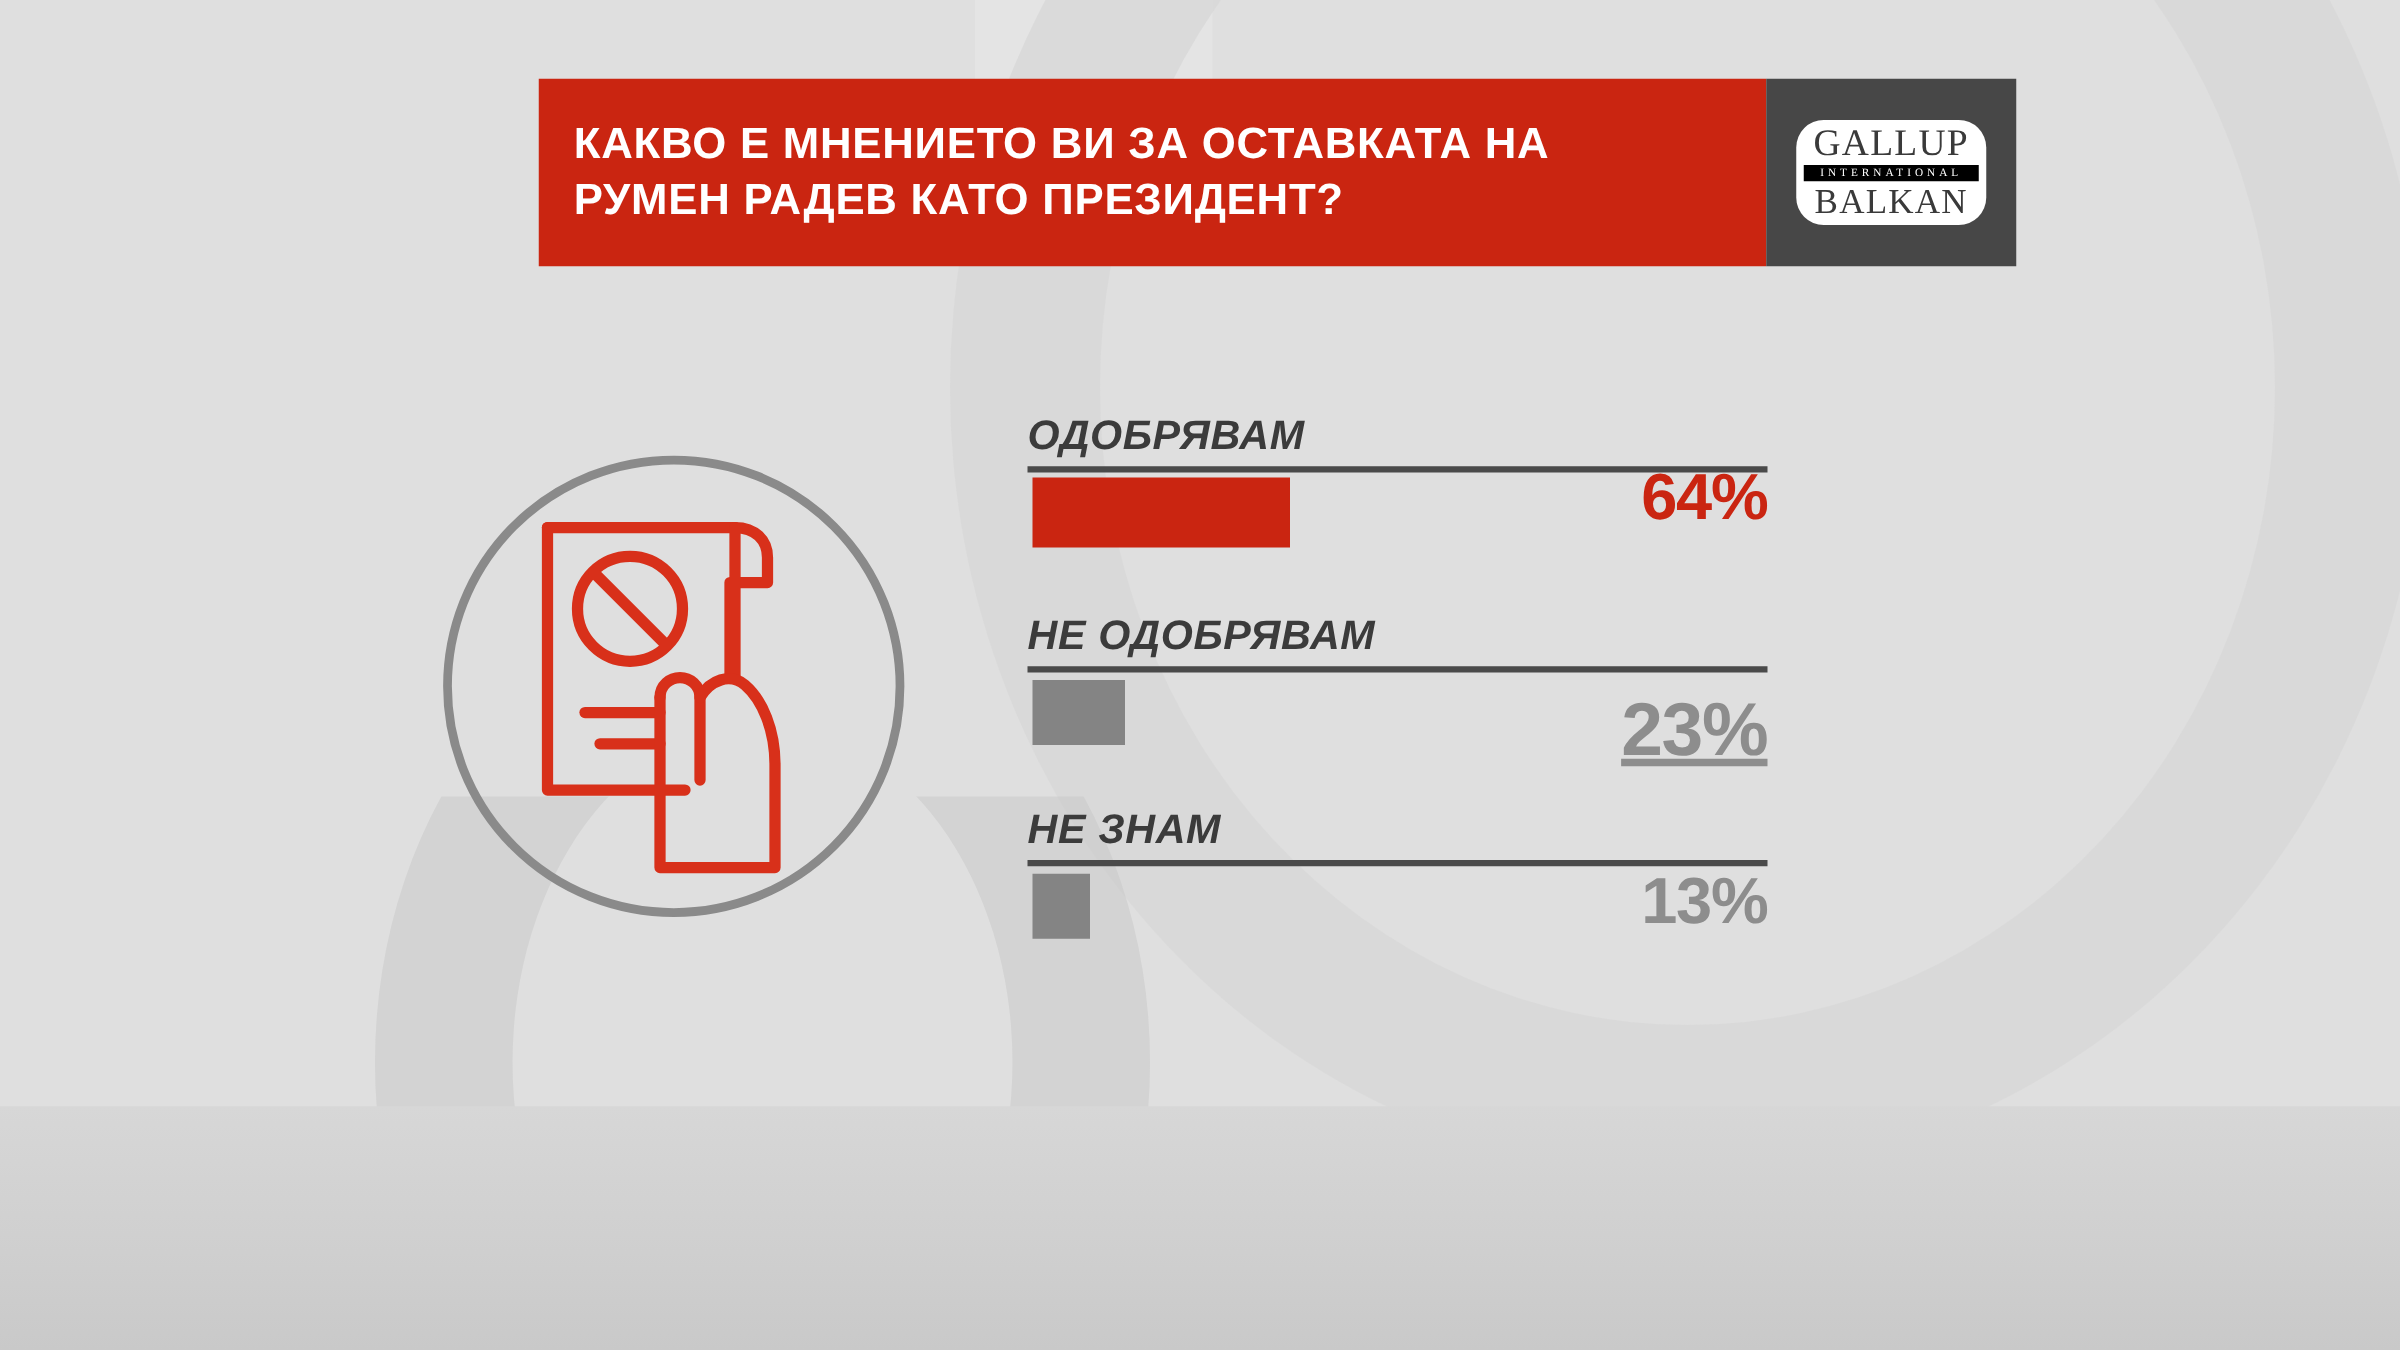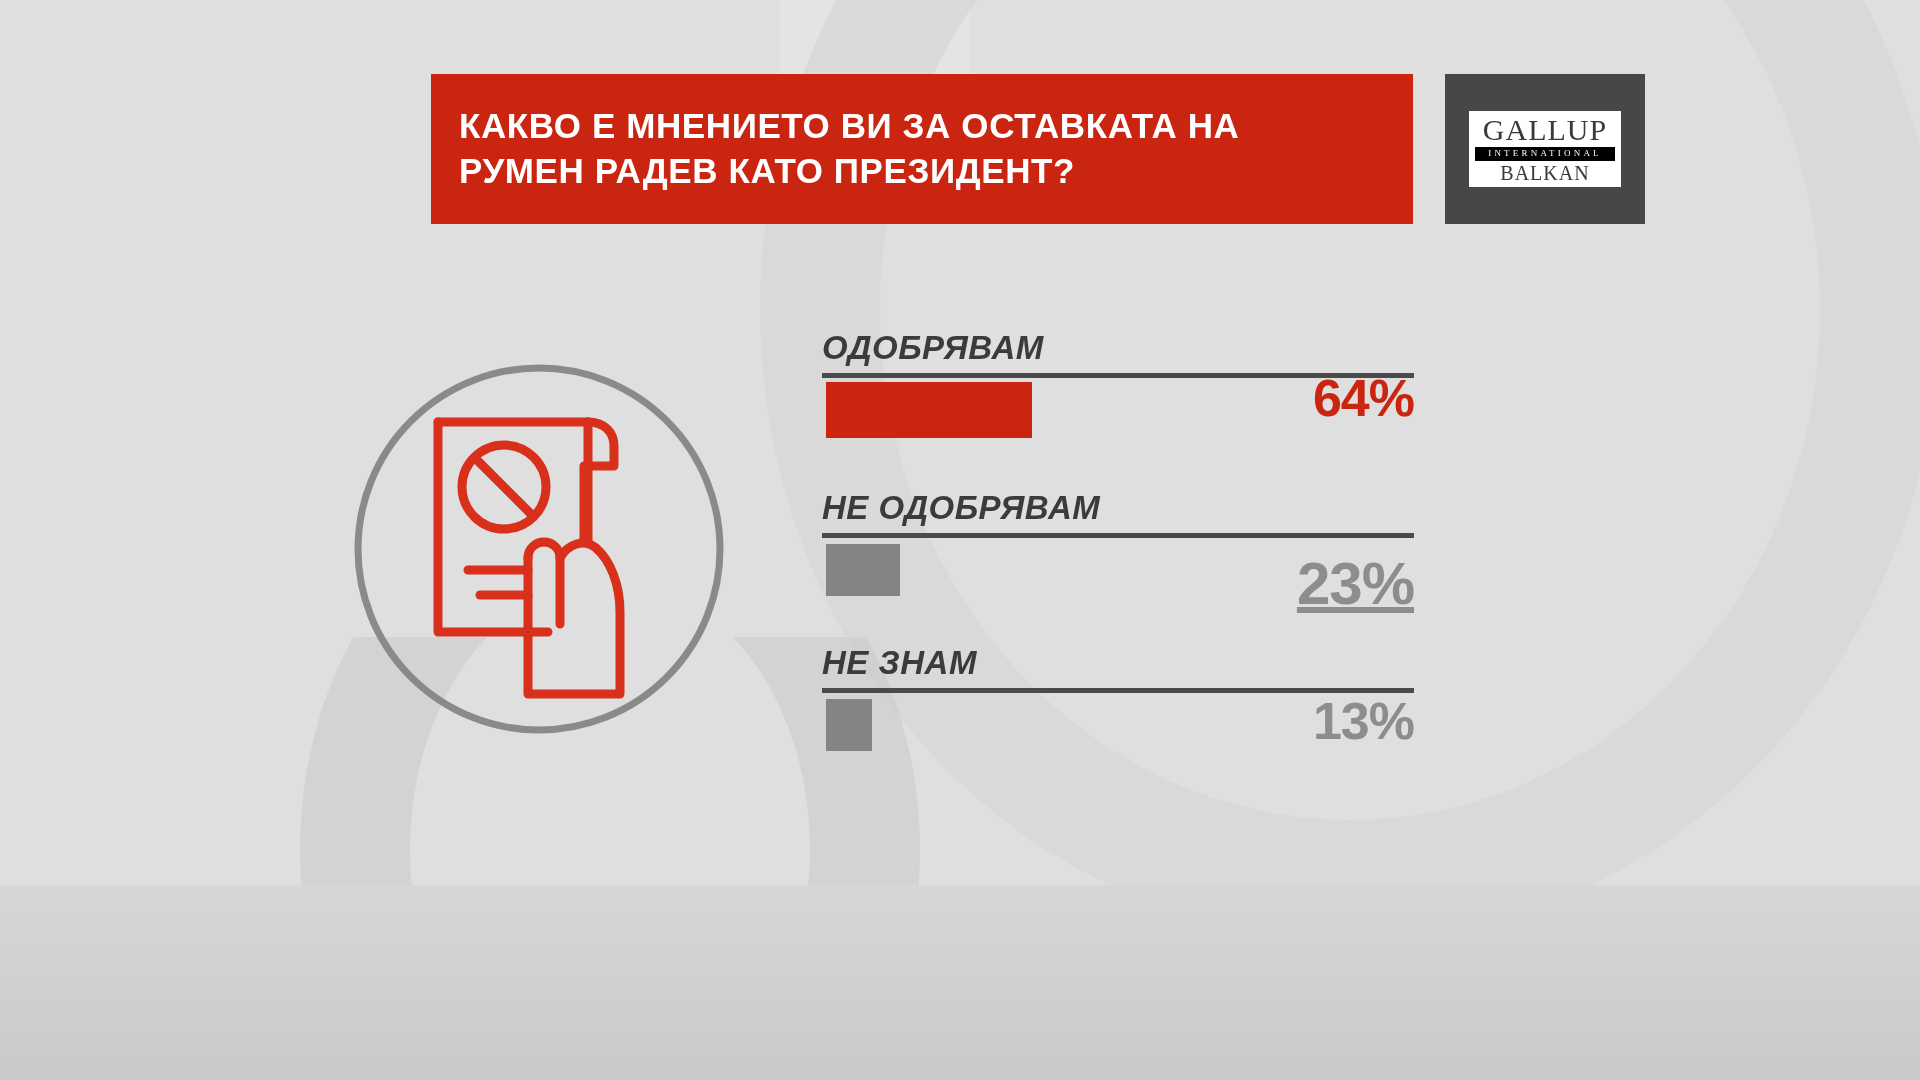--- a/index.html
+++ b/index.html
@@ -60,25 +60,24 @@
     top: 0;
     width: 190px;
     height: 100px;
     background: #e4e4e4;
   }
 
   
   .header {
     position: absolute;
     left: 431px;
-    top: 74px;
+    top: 63px;
     height: 150px;
     display: flex;
     align-items: stretch;
-    gap: 32px;
   }
   .header-title-bar {
     width: 982px;
     background: #ca2511;
     display: flex;
     align-items: center;
     padding-left: 28px;
     box-sizing: border-box;
   }
   .header-title-text {
@@ -95,39 +94,40 @@
     display: flex;
     align-items: center;
     justify-content: center;
   }
   .logo-box {
     background: #ffffff;
     width: 152px;
     padding: 4px 0 3px 0;
     text-align: center;
     font-family: "Liberation Serif", serif;
+    border-radius: 22px;
   }
   .logo-gallup {
     font-size: 30px;
     letter-spacing: 1px;
     color: #3a3a3a;
     line-height: 1;
     font-weight: normal;
   }
   .logo-intl-band {
     background: #000000;
     color: #ffffff;
     font-size: 9px;
     letter-spacing: 3.2px;
     line-height: 1.45;
     margin: 2px 6px;
     font-family: "Liberation Serif", serif;
   }
   .logo-balkan {
-    font-size: 20px;
+    font-size: 28px;
     letter-spacing: 1px;
     color: #3a3a3a;
     line-height: 1.05;
   }
 
   
   .medallion {
     position: absolute;
     left: 352px;
     top: 362px;

